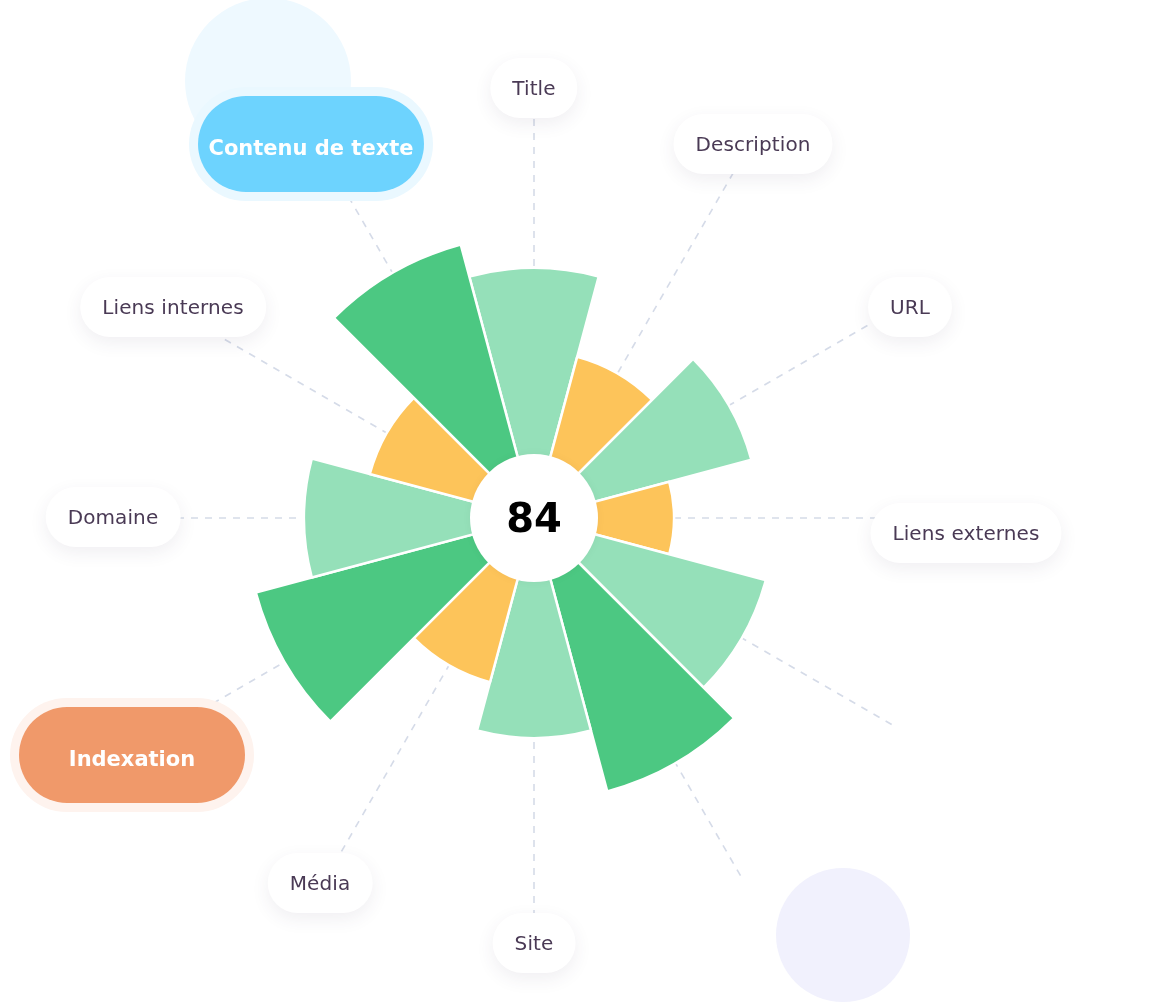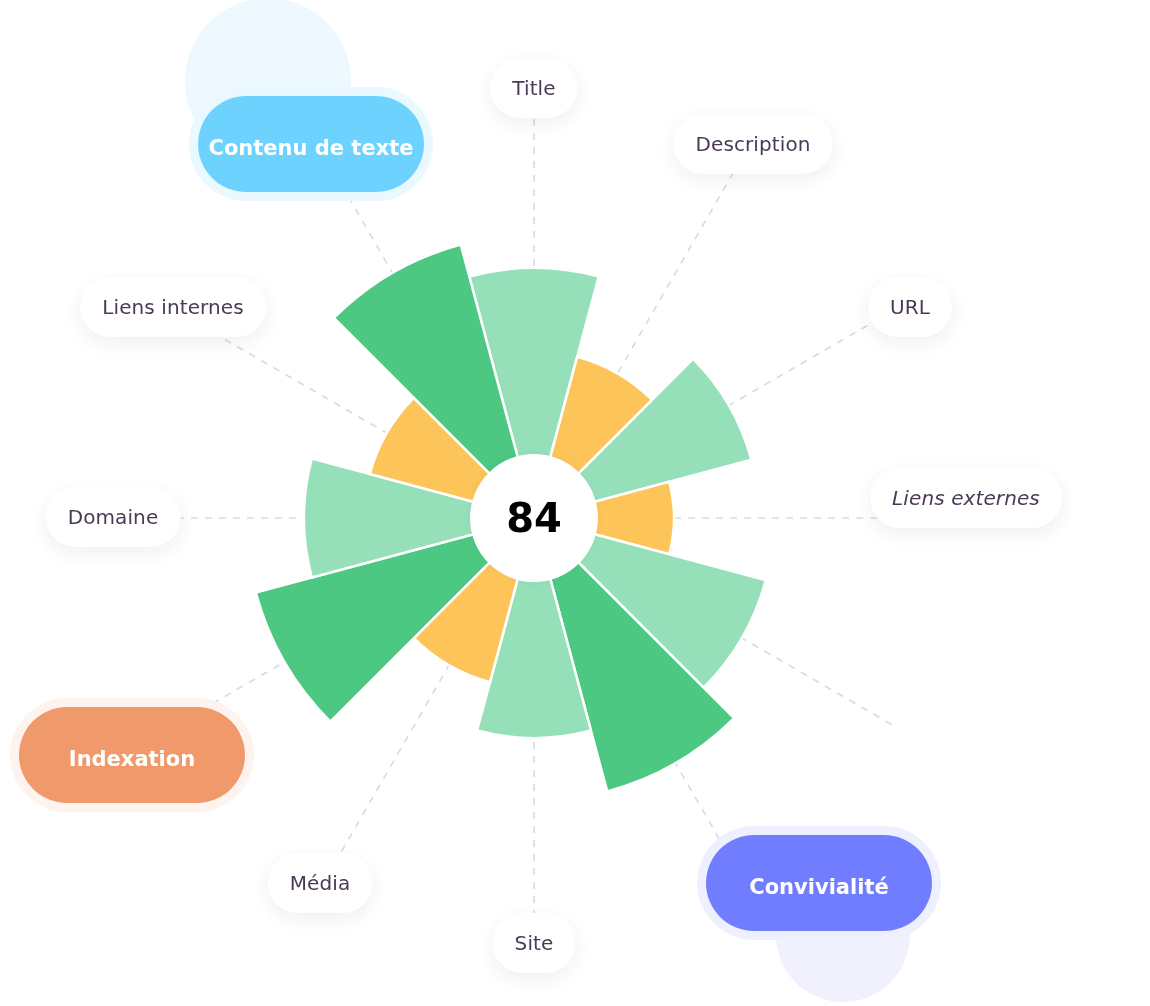--- a/index.html
+++ b/index.html
@@ -68,22 +68,21 @@
       </g>
   </svg>
 
   <div class="score">
     <span>84</span>
   </div>
 
   <div class="pill" style="left:534px; top:88px;">Title</div>
   <div class="pill" style="left:753px; top:144px;">Description</div>
   <div class="pill" style="left:910px; top:307px;">URL</div>
-  <div class="pill" style="left:966px; top:498px;font-style:italic;">Liens externes</div>
+  <div class="pill" style="left:966px; top:533px;">Liens externes</div>
   <div class="pill" style="left:320px; top:883px;">Média</div>
   <div class="pill" style="left:534px; top:943px;">Site</div>
   <div class="pill" style="left:113px; top:517px;">Domaine</div>
   <div class="pill" style="left:173px; top:307px;">Liens internes</div>
 
   <div class="cat-pill" style="left:311px; top:144px; background:#6dd3fe; box-shadow:0 0 0 9px #eaf8ff;">Contenu de texte</div>
   <div class="cat-pill" style="left:132px; top:727px; background:#f0996a; box-shadow:0 0 0 9px #fef3ee;margin-top:28px;">Indexation</div>
-  <div class="cat-pill" style="left:819px; top:883px; background:#717dff; box-shadow:0 0 0 9px #eef0ff;">Convivialité</div>
 </div>
 
 </body></html>

